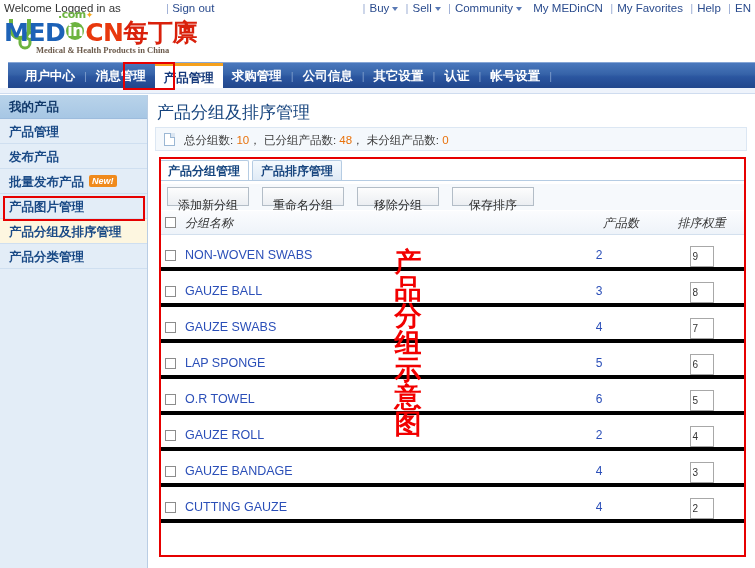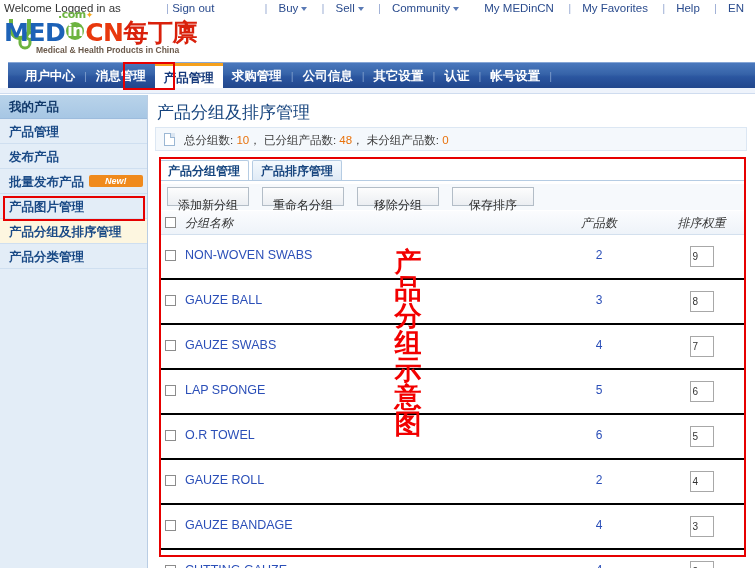--- a/index.html
+++ b/index.html
@@ -17,33 +17,33 @@
   
   .topbar {
     position: absolute; left:0; top:0; width:755px; height:18px;
     font-size: 11.5px; color:#3b4c7a;
   }
   .topbar .welcome { position:absolute; left:4px; top:2px; color:#333; font-size:11.5px; }
   .topbar .signout { position:absolute; left:166px; top:2px; color:#2a4b8d; }
   .topbar .sep { color:#9badd4; }
   .topbar .rightnav { position:absolute; right:0px; top:2px; white-space:nowrap; color:#2a4b8d; }
   .topbar .rightnav a { color:#2a4b8d; text-decoration:none; }
-  .topbar .rightnav .itm { padding:0 11px; }
+  .topbar .rightnav .itm { padding:0 4px; }
   .caret { display:inline-block; width:0;height:0; border-left:3.5px solid transparent;border-right:3.5px solid transparent;border-top:4px solid #5a7ab5; margin-left:3px; vertical-align:middle;}
 
   
   .logo-wrap { position:absolute; left:4px; top:16px; width:240px; height:46px; }
   .logo-main { position:absolute; left:0; top:0; font-family:"DejaVu Sans", sans-serif; font-weight:bold; font-size:25px; letter-spacing:-0.5px; white-space:nowrap;}
   .lg-med { color:#1d62b7;text-align:right; }
   .lg-in { display:inline-block; width:18px;height:18px;border-radius:50%; background:#6cb33f; color:#fff; font-size:16px; text-align:center; line-height:18px; vertical-align:5px; margin:0 1px;}
   .lg-cn { color:#e8380d; }
   .lg-cn2 { color:#d9200b; font-family:"DejaVu Sans", sans-serif; }
   .lg-dotcom { position:absolute; left:54px; top:-8px; color:#6cb33f; font-size:11px; font-weight:bold; font-family:"DejaVu Sans",sans-serif;}
   .lg-star { color:#f7a81b; font-size:9px; }
-  .logo-tag { position:absolute; left:32px; top:29px; color:#6b5a4b; font-size:8.5px; font-weight:bold; letter-spacing:0px; white-space:nowrap;}
+  .logo-tag { position:absolute; left:32px; top:29px; color:#6b5a4b; font-size:8.5px; font-weight:bold; letter-spacing:0px; white-space:nowrap;font-family:Liberation Serif, serif;}
   .steth { position:absolute; left:1px; top:0px; }
 
   
   .navbar {
     position:absolute; left:0; top:62px; width:755px; height:26px;
     background: linear-gradient(to bottom,#4a78bd 0%, #3663a8 45%, #2b56a0 55%, #21468c 100%);
     border-top:1px solid #86a6d6;
     margin-left:8px;
   }
   .navbar .inner { position:absolute; left:8px; top:0; height:26px; white-space:nowrap; }
@@ -76,21 +76,21 @@
     height:25px; line-height:25px; padding-left:9px;
     border-bottom:1px solid #cfdff0;
     color:#1a4a86; font-size:12.5px; font-weight:bold;
     font-family:"DejaVu Sans","Liberation Sans",sans-serif;
     cursor:pointer; position:relative; white-space:nowrap;
   }
   .side-item.sel { background:#fdf6e0; }
   .new-badge {
     display:inline-block; background:#f08a1c; color:#fff;
     font-size:9px; font-weight:bold; font-style:italic;
-    padding:0 16px; line-height:12px; border-radius:2px; margin-left:5px;
+    padding:0 3px; line-height:12px; border-radius:2px; margin-left:5px;
     vertical-align:2px; font-family:"Liberation Sans",sans-serif;
   }
 
   
   .content { position:absolute; left:149px; top:95px; width:606px; height:473px; background:#fff; }
   .page-title {
     position:absolute; left:8px; top:6px;
     font-size:17px; color:#16447e; font-weight:normal;
     font-family:"DejaVu Sans","Liberation Sans",sans-serif;
   }
@@ -131,23 +131,23 @@
 
   
   .tbl { position:absolute; left:10px; top:116px; width:585px; }
   .thead {
     height:24px; background:linear-gradient(to bottom,#fbfcfe,#eef3f9);
     border-bottom:1px solid #d3e0ee; position:relative;
   }
   .th { position:absolute; top:0; line-height:24px; font-size:12px; color:#333; font-weight:normal;
         font-family:"DejaVu Sans","Liberation Sans",sans-serif;font-style:italic;}
   .th-name { left:26px; }
-  .th-count { left:400px; width:80px; text-align:center;}
+  .th-count { left:400px; width:80px; text-align:right;}
   .th-weight { left:500px; width:85px; text-align:center;}
-  .row { position:relative; height:45px; border-bottom:2px solid #000000; }
+  .row { position:relative; height:36px; border-bottom:4px solid #000000; }
   .cb {
     position:absolute; left:6px; top:15px; width:11px; height:11px;
     border:1px solid #8c8c8c; background:#fff; cursor:pointer;
   }
   .cb.head { top:6px; }
   .rname {
     position:absolute; left:26px; top:0; line-height:41px;
     color:#2b4fb8; font-size:12.5px; cursor:pointer;
     font-family:"Liberation Sans","DejaVu Sans",sans-serif;
   }

